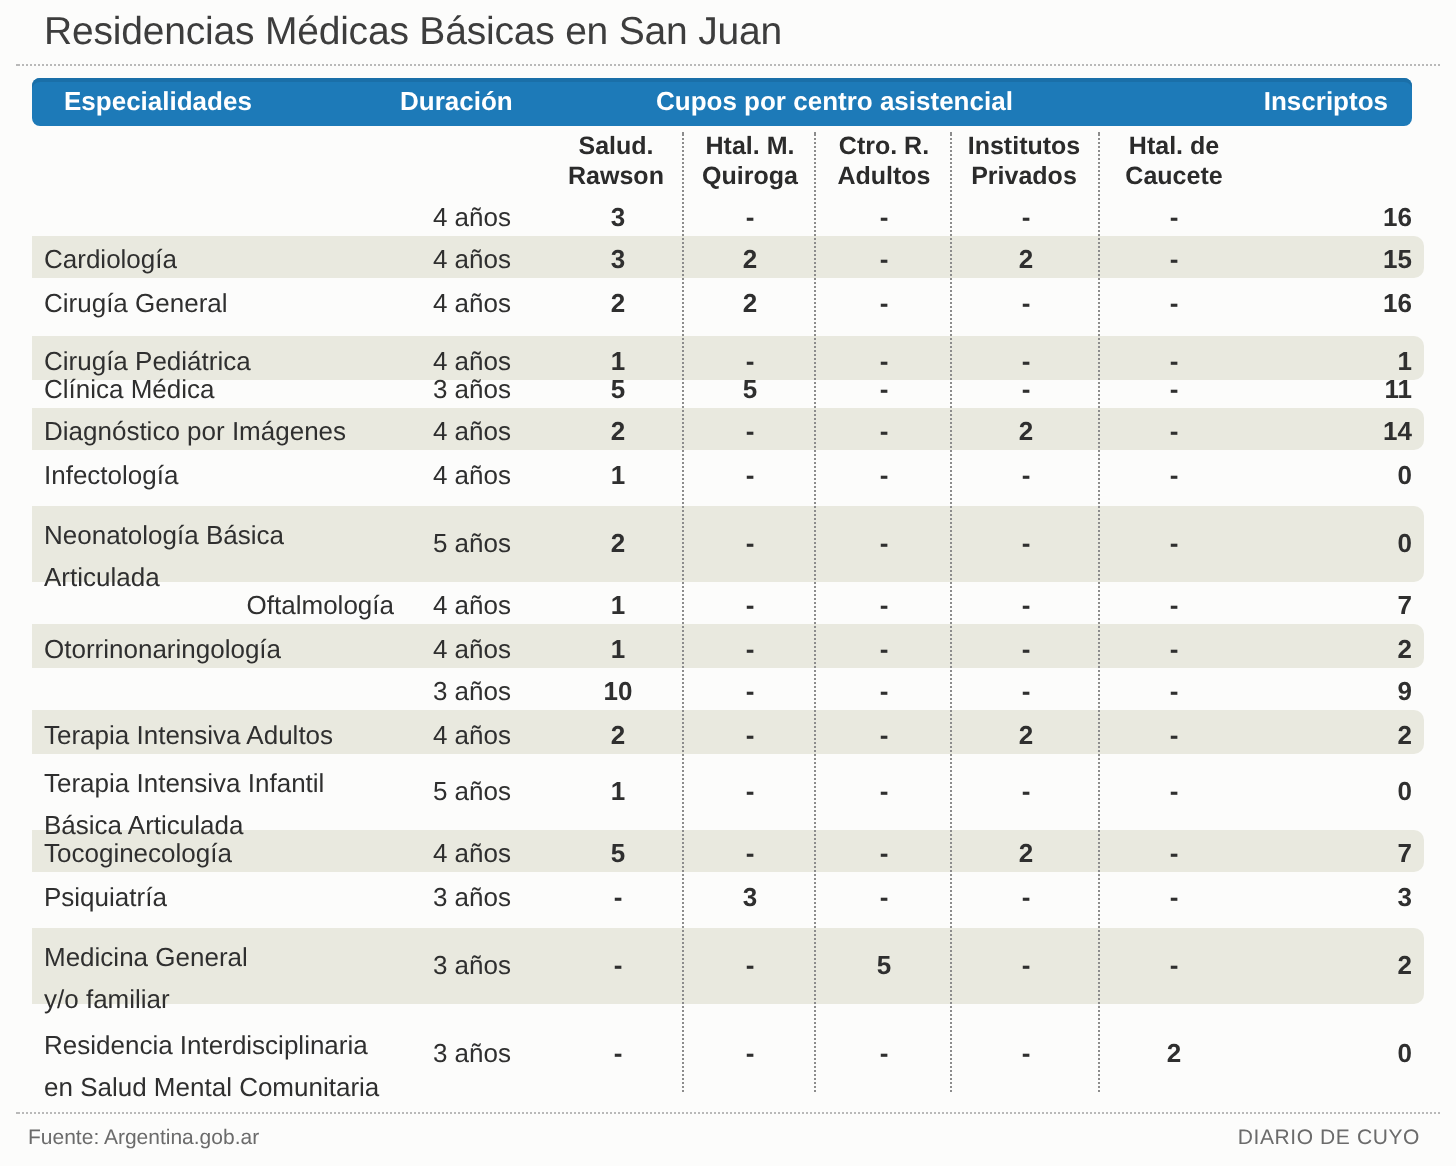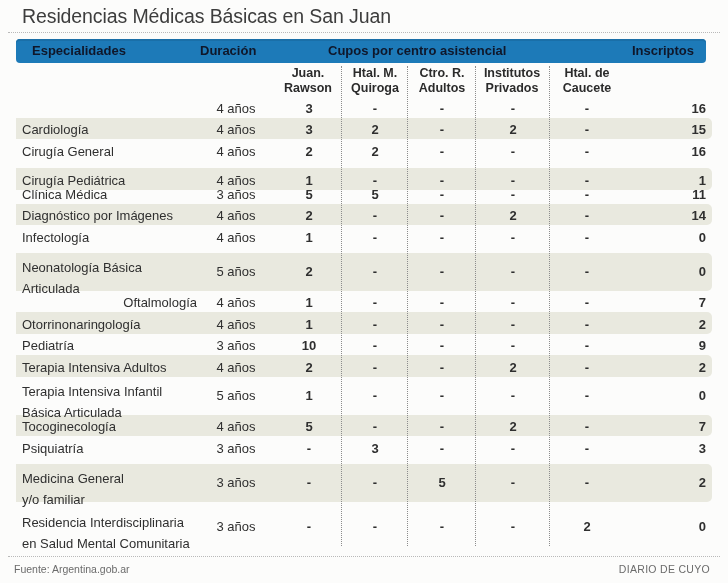--- a/index.html
+++ b/index.html
@@ -53,21 +53,21 @@
     height: 24px;
     background: #1d7ab8;
     border-radius: 4px;
     box-shadow: inset 0 2px 0 #1a6fa8;
   }
   .header-band .hcell {
     position: absolute;
     top: 0;
     height: 24px;
     line-height: 24px;
-    color: #0f172a;
+    color: #ffffff;
     font-size: 13px;
     font-weight: bold;
     white-space: nowrap;
   }
   .hc-esp   { left: 16px; }
   .hc-dur   { left: 184px; }
   .hc-cupos { left: 312px; }
   .hc-insc  { right: 12px; }
 
   
@@ -214,21 +214,21 @@
 
   <div class="header-band">
     <div class="hcell hc-esp">Especialidades</div>
     <div class="hcell hc-dur">Duración</div>
     <div class="hcell hc-cupos">Cupos por centro asistencial</div>
     <div class="hcell hc-insc">Inscriptos</div>
   </div>
 
   <div class="subhead">
     <div class="sh sh0">
-      <div>Juan.</div>
+      <div>Salud.</div>
       <div>Rawson</div>
     </div>
     <div class="sh sh1">
       <div>Htal. M.</div>
       <div>Quiroga</div>
     </div>
     <div class="sh sh2">
       <div>Ctro. R.</div>
       <div>Adultos</div>
     </div>
@@ -365,23 +365,20 @@
         </div>
         <div class="cell c-dur" style="top: 1.5px;">4 años</div>
         <div class="cell c-num col0" style="top: 1.5px;">1</div>
         <div class="cell c-num col1" style="top: 1.5px;">-</div>
         <div class="cell c-num col2" style="top: 1.5px;">-</div>
         <div class="cell c-num col3" style="top: 1.5px;">-</div>
         <div class="cell c-num col4" style="top: 1.5px;">-</div>
         <div class="cell c-insc" style="top: 1.5px;">2</div>
       </div>
       <div class="row" style="position: absolute; top: 237.5px; height: 21.5px;">
-        <div class="cell c-name" style="top: 1.5px;">
-          <div>Pediatría</div>
-        </div>
         <div class="cell c-dur" style="top: 1.5px;">3 años</div>
         <div class="cell c-num col0" style="top: 1.5px;">10</div>
         <div class="cell c-num col1" style="top: 1.5px;">-</div>
         <div class="cell c-num col2" style="top: 1.5px;">-</div>
         <div class="cell c-num col3" style="top: 1.5px;">-</div>
         <div class="cell c-num col4" style="top: 1.5px;">-</div>
         <div class="cell c-insc" style="top: 1.5px;">9</div>
       </div>
       <div class="row alt" style="position: absolute; top: 259px; height: 21.5px;">
         <div class="rowbg"></div>

